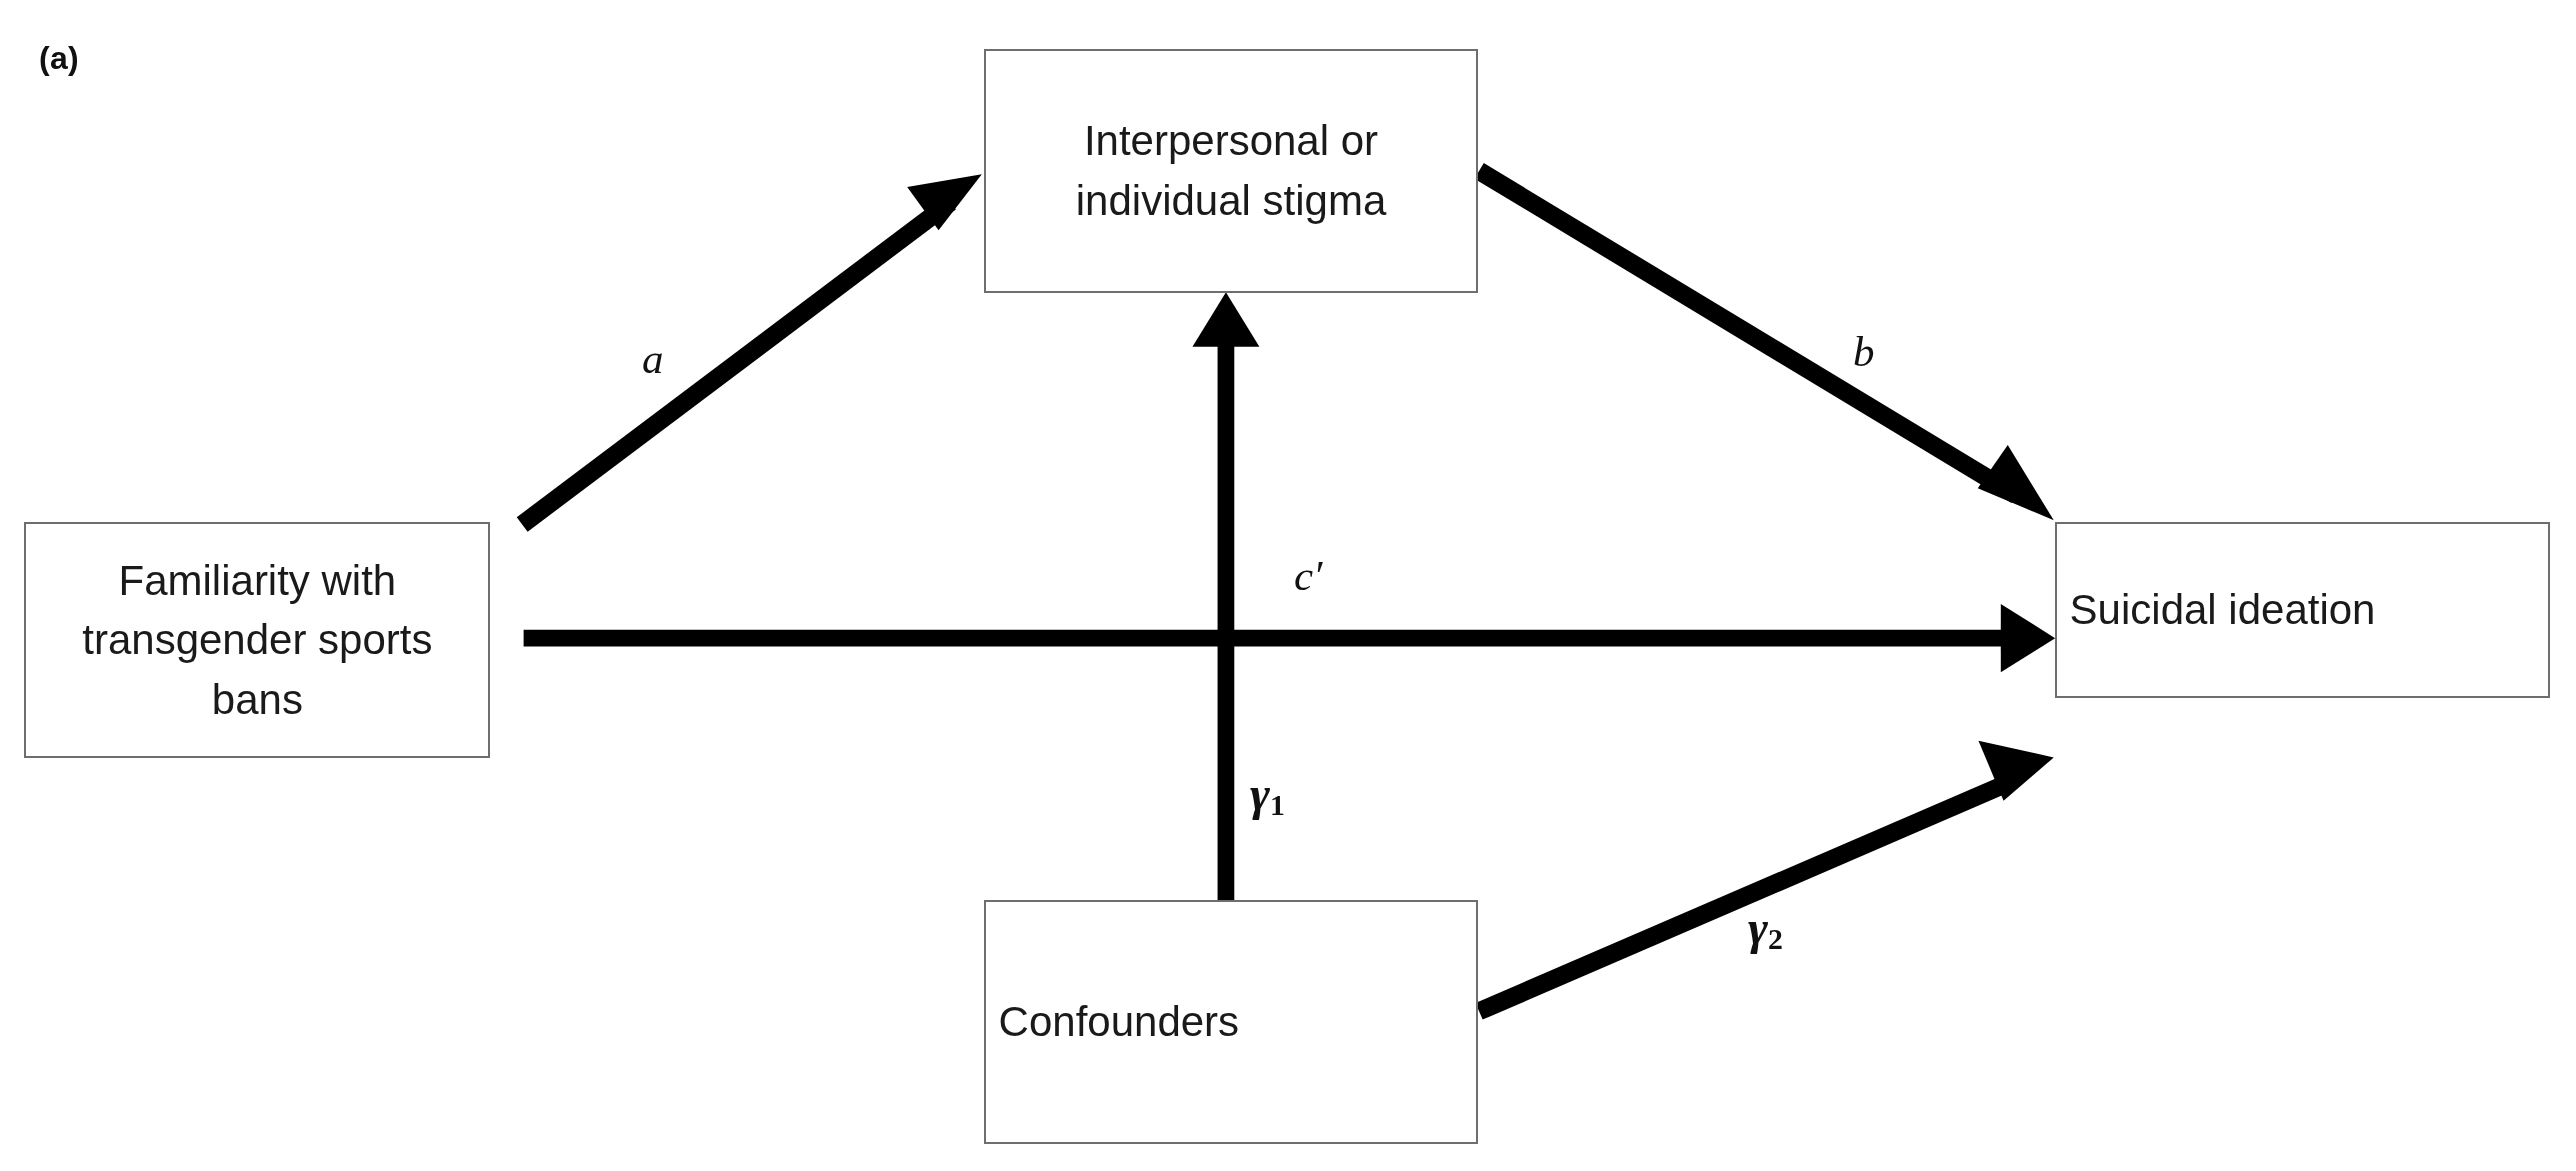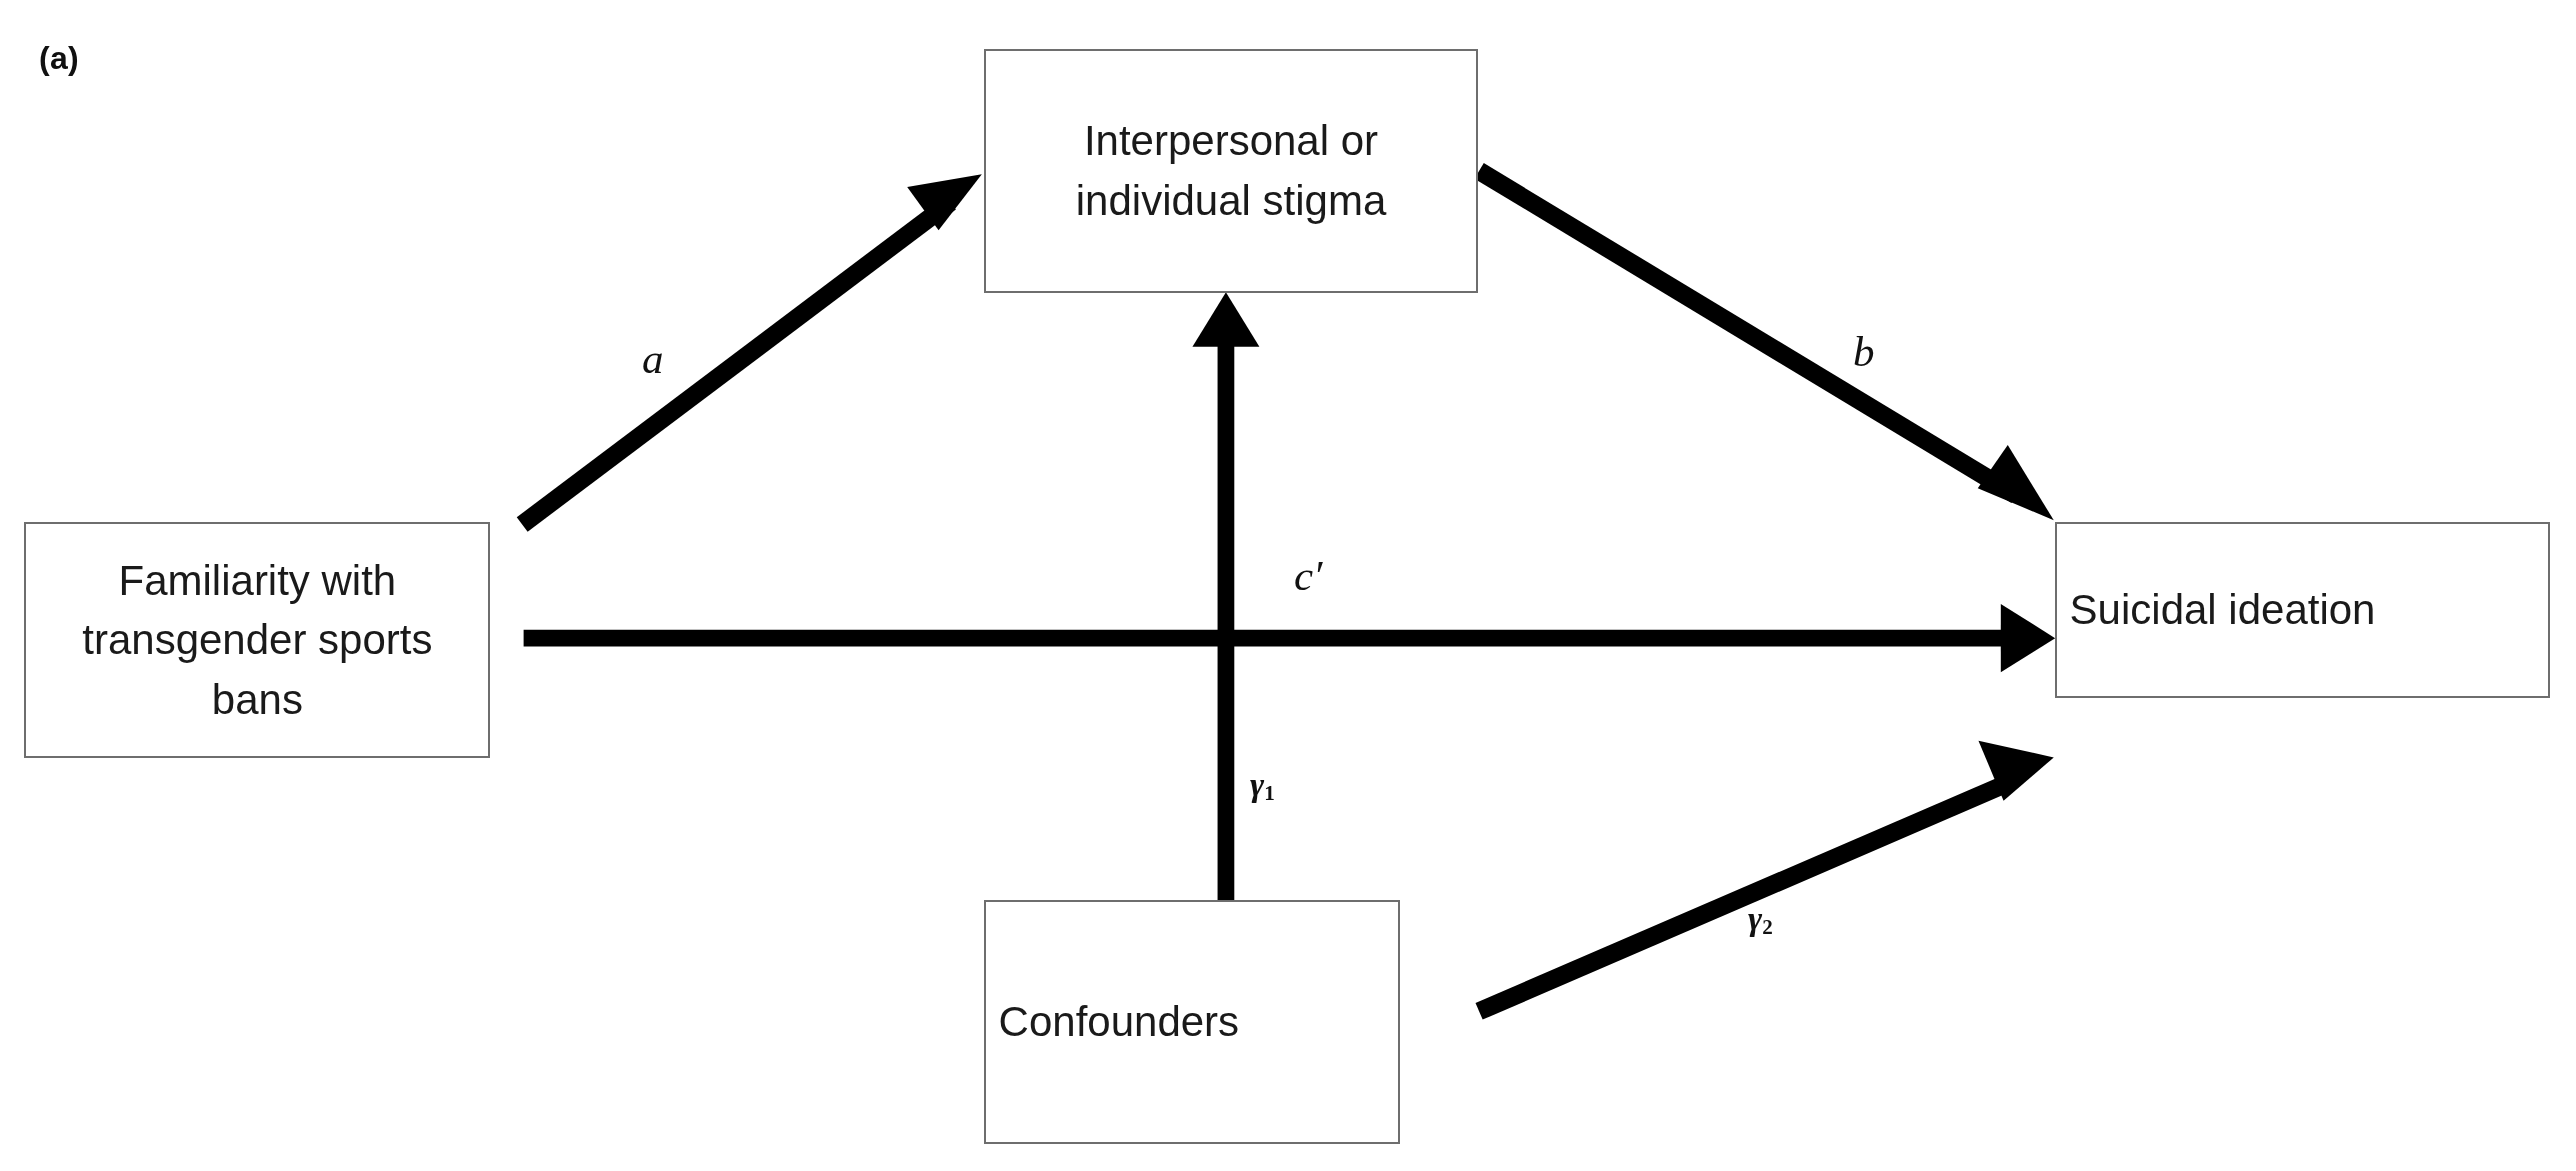--- a/index.html
+++ b/index.html
@@ -54,21 +54,21 @@
   }
   #node-outcome {
     left: 2055px;
     top: 522px;
     width: 495px;
     height: 176px;
   }
   #node-confounders {
     left: 984px;
     top: 900px;
-    width: 416px;
+    width: 494px;
     height: 244px;
   }
   #edges {
     position: absolute;
     left: 0;
     top: 0;
     width: 2576px;
     height: 1171px;
     z-index: 2;
   }
@@ -80,21 +80,21 @@
   }
   .lbl-italic {
     font-family: "Liberation Serif", serif;
     font-style: italic;
     font-size: 43px;
   }
   .lbl-greek {
     font-family: "Liberation Serif", serif;
     font-style: italic;
     font-weight: bold;
-    font-size: 34px;
+    font-size: 48px;
   }
   .lbl-greek sub {
     font-size: 0.62em;
     font-style: normal;
     font-weight: bold;
     vertical-align: -0.18em;
   }
   #label-a  { left: 642px;  top: 334px; }
   #label-b  { left: 1853px; top: 327px; }
   #label-c  { left: 1294px; top: 551px; }

